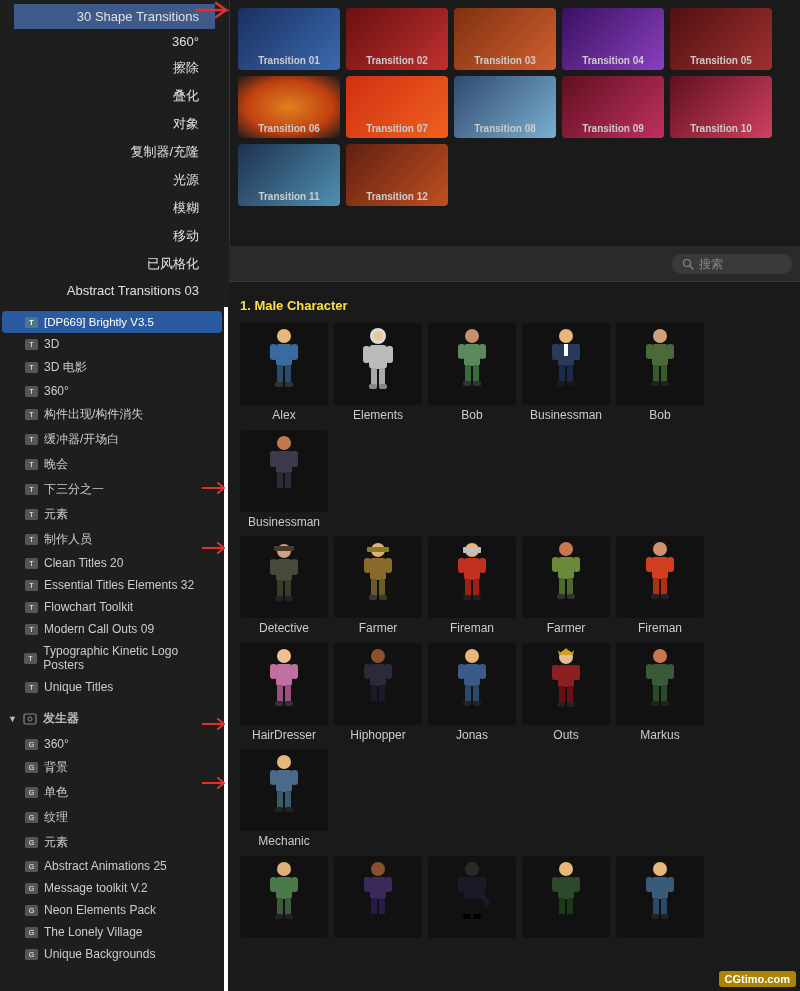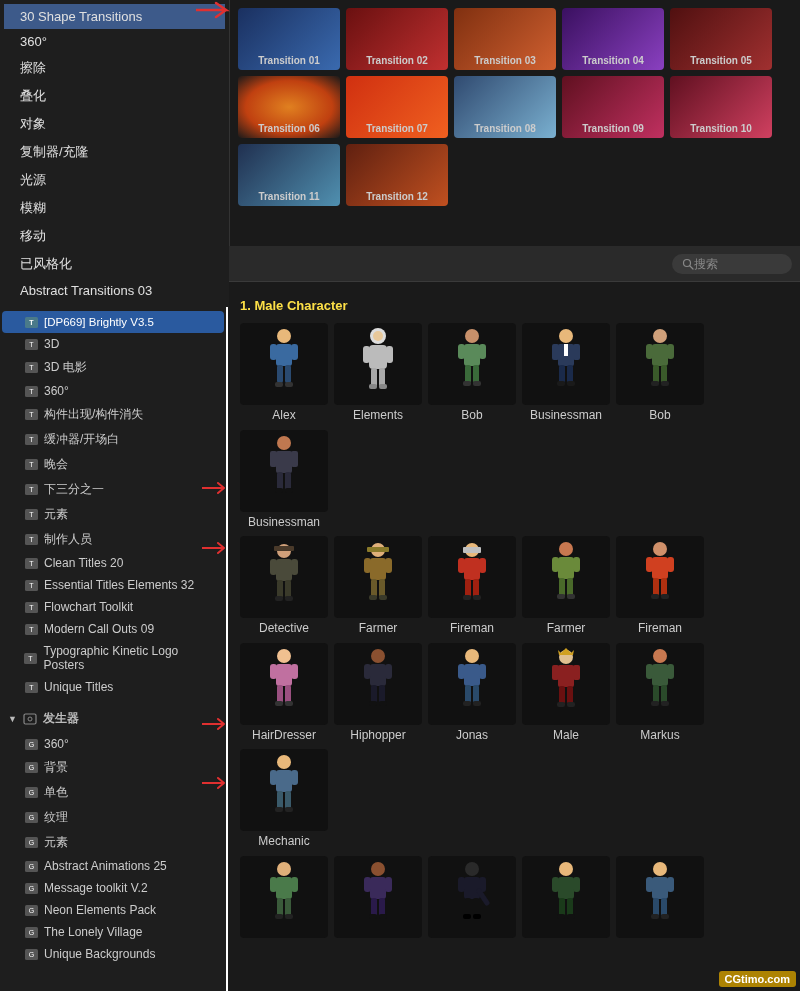--- a/index.html
+++ b/index.html
@@ -16,21 +16,22 @@
     
     .context-menu {
       position: absolute;
       top: 0;
       left: 0;
       width: 230px;
       background: #2d2d2d;
       border: 1px solid #444;
       border-radius: 6px;
       z-index: 100;
-      padding: 4px 4px;
+      padding: 4px 14px;
+      text-align: right;
     }
     .context-menu-item {
       padding: 5px 16px;
       color: #e0e0e0;
       cursor: pointer;
       font-size: 13px;
     }
     .context-menu-item.active {
       background: #3d5a8a;
     }
@@ -85,20 +86,21 @@
       gap: 6px;
     }
 
     .search-box {
       margin-left: auto;
       display: flex;
       align-items: center;
       background: #3a3a3a;
       border-radius: 14px;
       padding: 3px 10px;
+      gap: 5px;
       width: 120px;
     }
     .search-box input {
       background: transparent;
       border: none;
       outline: none;
       color: #e0e0e0;
       font-size: 12px;
       width: 80px;
     }
@@ -110,21 +112,21 @@
       flex: 1;
       overflow: hidden;
     }
 
     
     .sidebar {
       width: 228px;
       min-width: 228px;
       background: #1e1e1e;
       overflow-y: auto;
-      border-right: 2px solid #ffffff;
+      border-right: 4px solid #ffffff;
     }
     .sidebar::-webkit-scrollbar { width: 6px; }
     .sidebar::-webkit-scrollbar-track { background: #1e1e1e; }
     .sidebar::-webkit-scrollbar-thumb { background: #444; border-radius: 3px; }
 
     .sidebar-section-header {
       display: flex;
       align-items: center;
       gap: 6px;
       padding: 6px 8px;
@@ -915,21 +917,21 @@
               <polygon points="15,5 20,0 25,5 28,2 27,7 13,7 12,2" fill="#d0a020"></polygon>
               <rect x="12" y="17" width="16" height="22" rx="2" fill="#8a2020"></rect>
               <rect x="6" y="17" width="7" height="15" rx="2" fill="#8a2020"></rect>
               <rect x="27" y="17" width="7" height="15" rx="2" fill="#8a2020"></rect>
               <rect x="13" y="38" width="6" height="18" rx="2" fill="#6a1010"></rect>
               <rect x="21" y="38" width="6" height="18" rx="2" fill="#6a1010"></rect>
               <rect x="11" y="54" width="8" height="5" rx="2" fill="#222"></rect>
               <rect x="21" y="54" width="8" height="5" rx="2" fill="#222"></rect>
             </svg>
           </div>
-          <div class="grid-item-label">Male</div>
+          <div class="grid-item-label">Outs</div>
         </div>
 
         <div class="grid-item">
           <div class="grid-item-thumb" style="background:#111;">
             <svg width="40" height="72" viewBox="0 0 40 72">
               <circle cx="20" cy="8" r="7" fill="#c87850"></circle>
               <rect x="12" y="16" width="16" height="22" rx="3" fill="#3a5a3a"></rect>
               <rect x="6" y="16" width="7" height="15" rx="3" fill="#3a5a3a"></rect>
               <rect x="27" y="16" width="7" height="15" rx="3" fill="#3a5a3a"></rect>
               <rect x="13" y="37" width="6" height="18" rx="2" fill="#2a4a2a"></rect>

